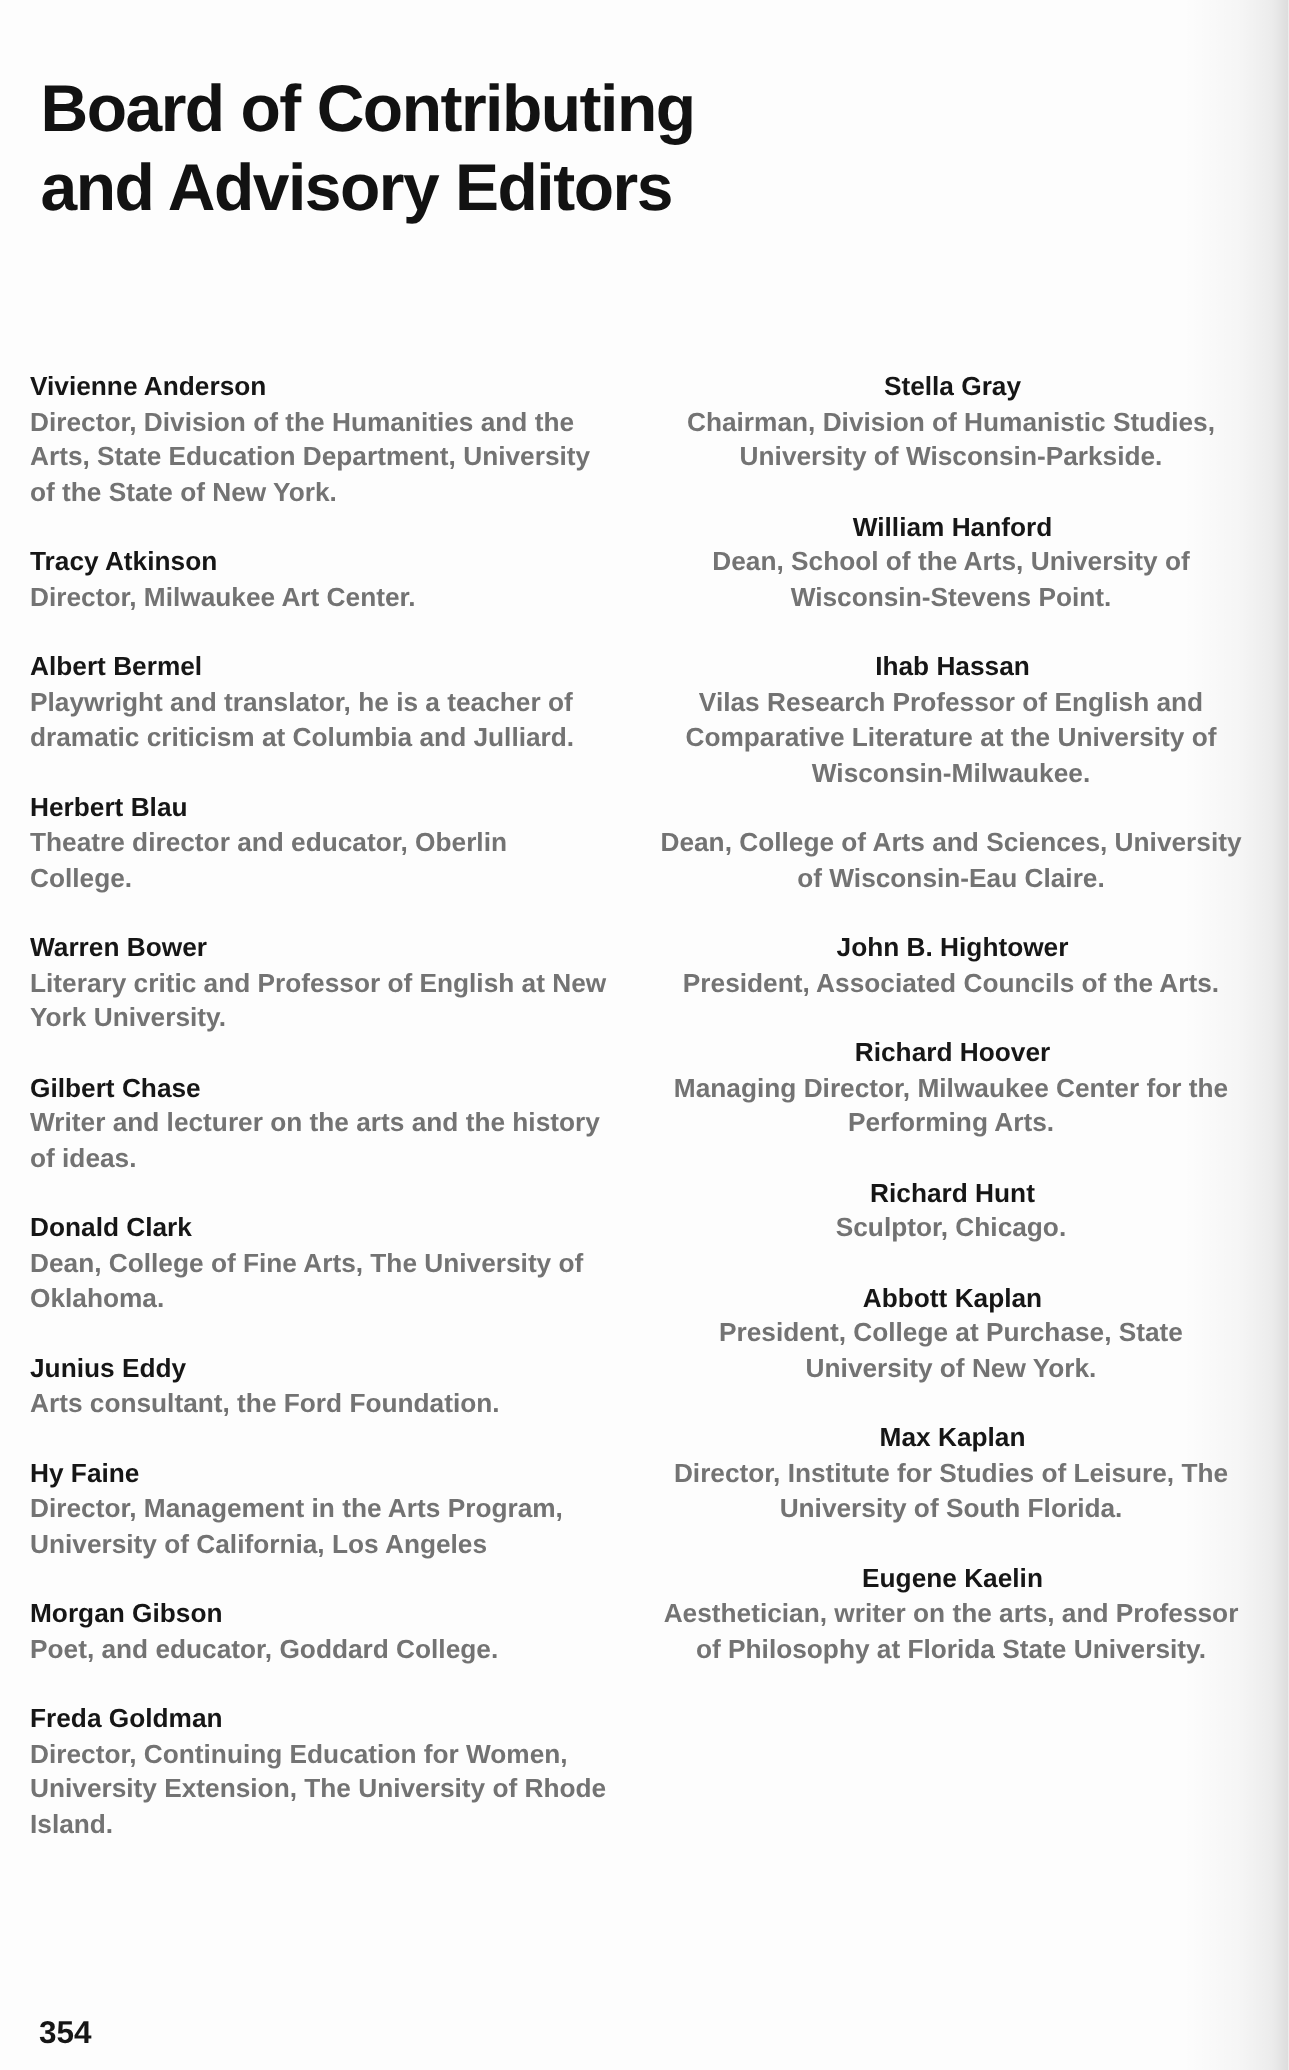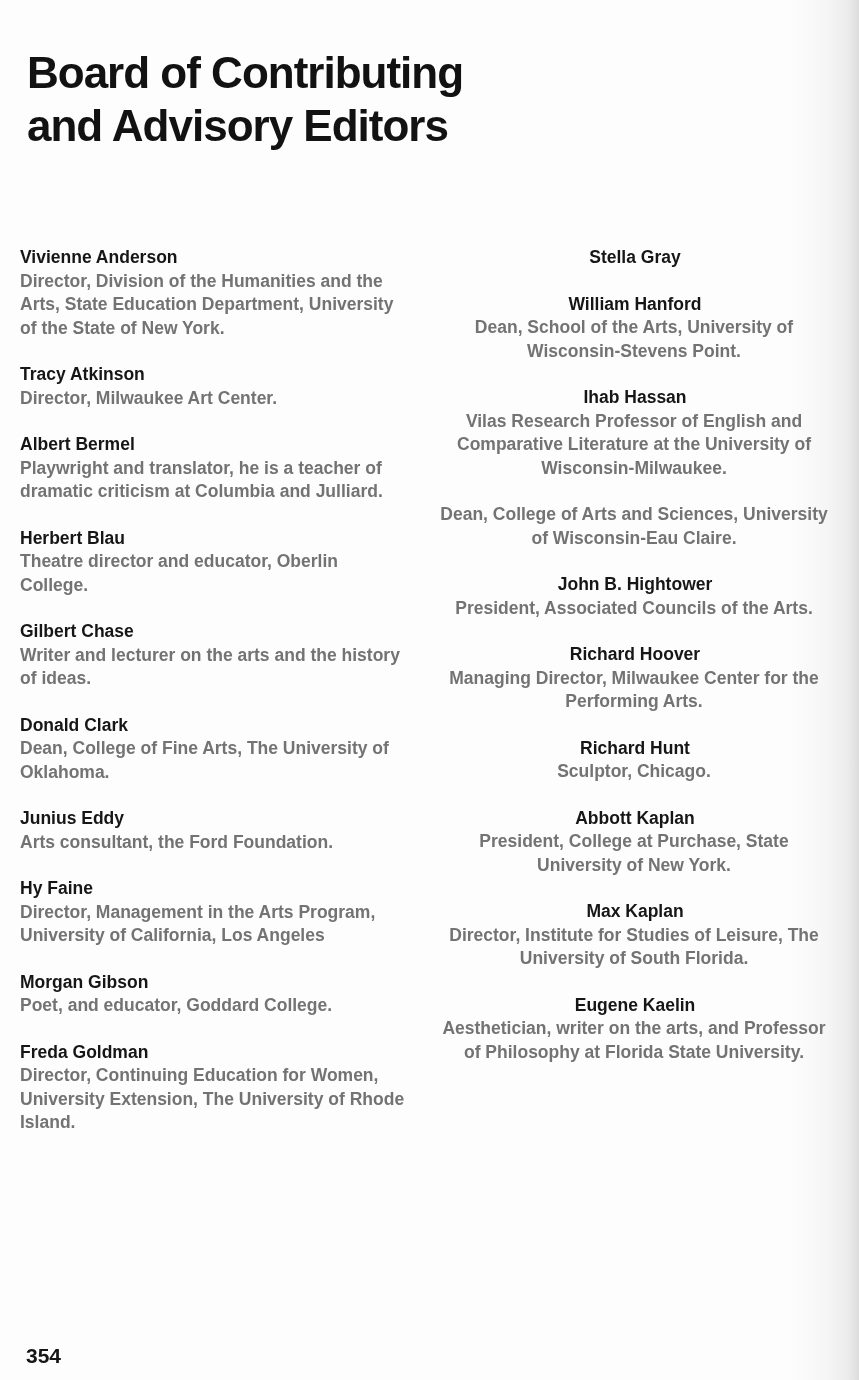--- a/index.html
+++ b/index.html
@@ -102,20 +102,24 @@
   <div class="entry">
     <div class="entry-name">Albert Bermel</div>
     <div class="entry-desc">Playwright and translator, he is a teacher of dramatic criticism at Columbia and Julliard.</div>
   </div>
 
   <div class="entry">
     <div class="entry-name">Herbert Blau</div>
     <div class="entry-desc">Theatre director and educator, Oberlin College.</div>
   </div>
 
+  <div class="entry">
+    <div class="entry-name">Warren Bower</div>
+    <div class="entry-desc">Literary critic and Professor of English at New York University.</div>
+  </div>
 
   <div class="entry">
     <div class="entry-name">Gilbert Chase</div>
     <div class="entry-desc">Writer and lecturer on the arts and the history of ideas.</div>
   </div>
 
   <div class="entry">
     <div class="entry-name">Donald Clark</div>
     <div class="entry-desc">Dean, College of Fine Arts, The University of Oklahoma.</div>
   </div>
@@ -137,20 +141,21 @@
   </div>
 
   <div class="entry">
     <div class="entry-name">Freda Goldman</div>
     <div class="entry-desc">Director, Continuing Education for Women, University Extension, The University of Rhode Island.</div>
   </div>
 </div>
   <div class="column column-right">
   <div class="entry">
     <div class="entry-name">Stella Gray</div>
+    <div class="entry-desc">Chairman, Division of Humanistic Studies, University of Wisconsin-Parkside.</div>
   </div>
 
   <div class="entry">
     <div class="entry-name">William Hanford</div>
     <div class="entry-desc">Dean, School of the Arts, University of Wisconsin-Stevens Point.</div>
   </div>
 
   <div class="entry">
     <div class="entry-name">Ihab Hassan</div>
     <div class="entry-desc">Vilas Research Professor of English and Comparative Literature at the University of Wisconsin-Milwaukee.</div>

